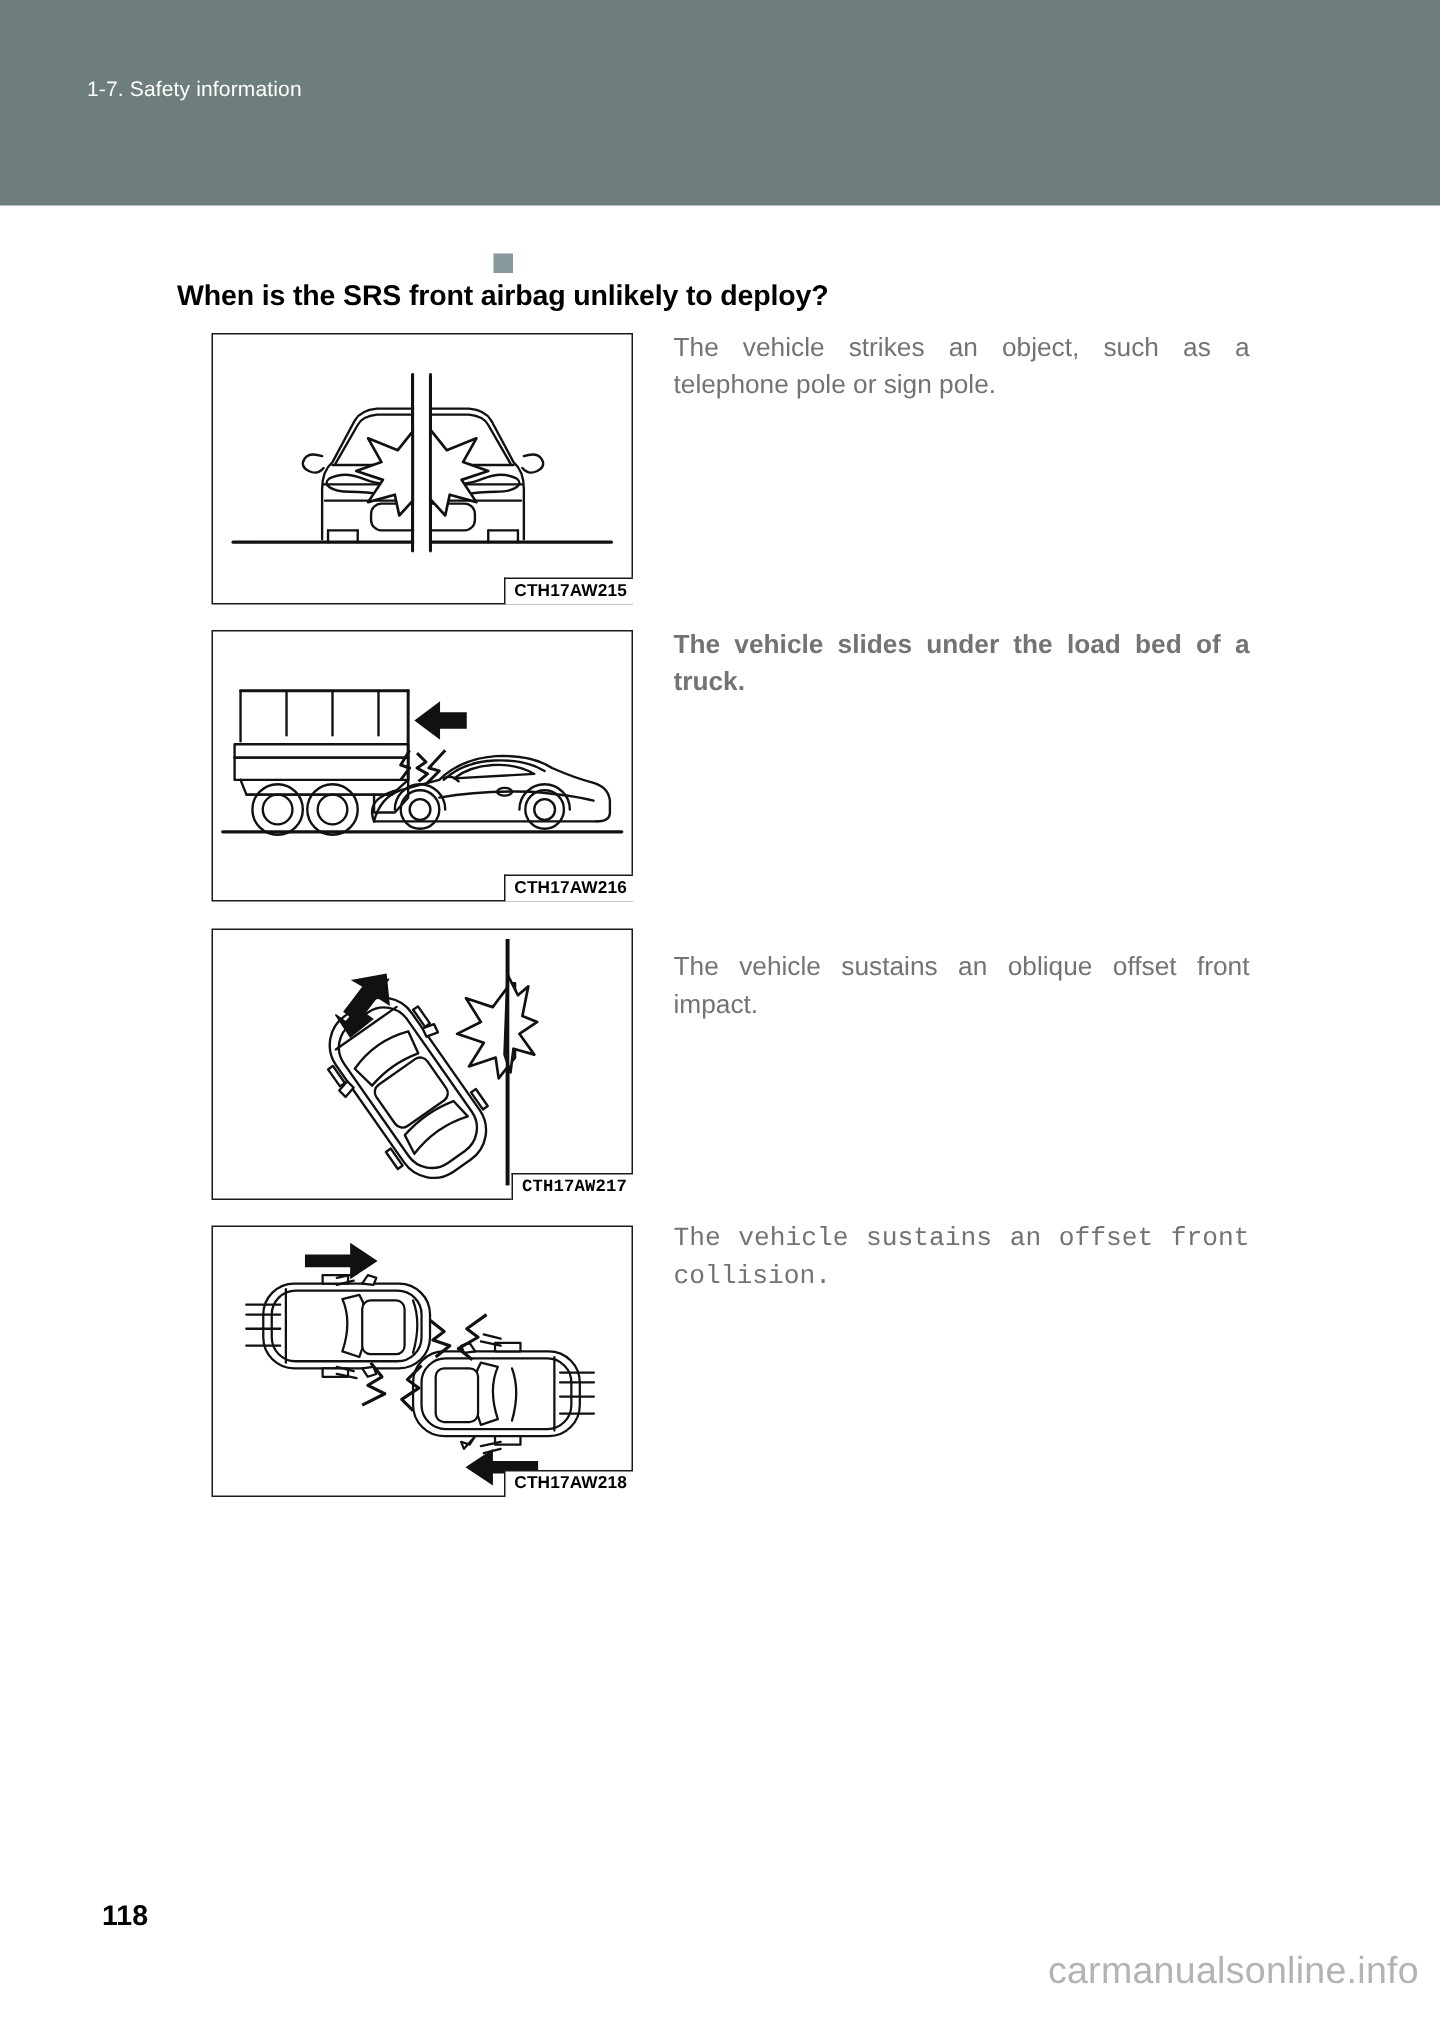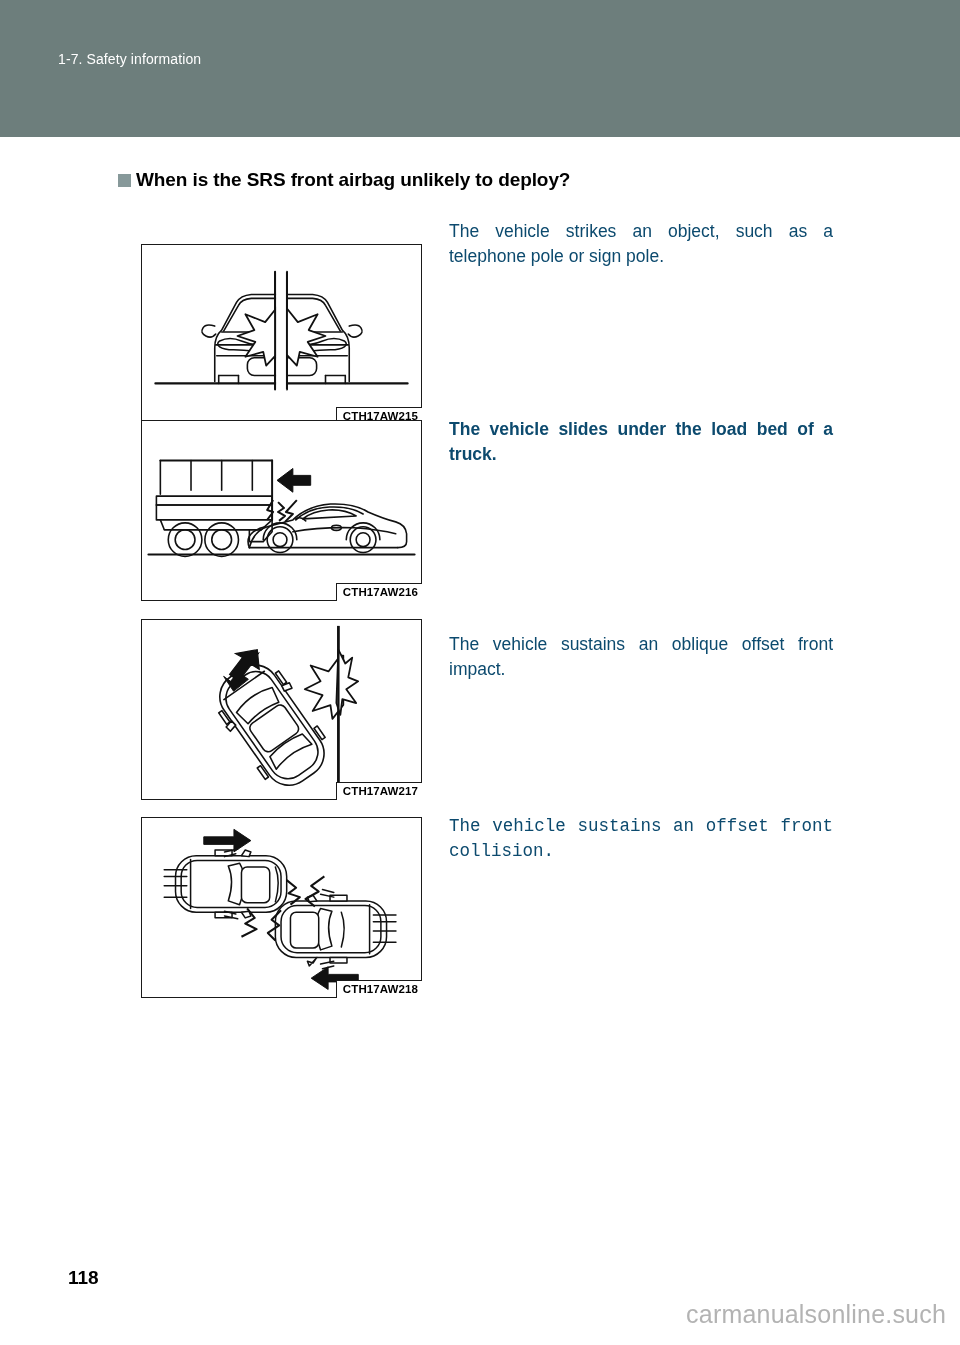--- a/index.html
+++ b/index.html
@@ -35,20 +35,21 @@
   }
 
   
   .section-heading {
     position: absolute;
     left: 118px;
     top: 169px;
     display: flex;
     align-items: center;
     gap: 5px;
+    flex-direction: column;
   }
   .heading-bullet {
     width: 13px;
     height: 13px;
     background: #87999a;
     display: inline-block;
     flex: 0 0 auto;
   }
   .heading-text {
     font-size: 19px;
@@ -89,29 +90,29 @@
     letter-spacing: 0.1px;
     line-height: 13px;
   }
 
   .fig-text {
     position: absolute;
     left: 449px;
     width: 384px;
     font-size: 17.5px;
     line-height: 25px;
-    color: #0c4a6e;
+    color: #737373;
     text-align: justify;
     text-justify: inter-word;
   }
 
   
-  .row1 .fig-panel { top: 222px; margin-top: 22px; }
+  .row1 .fig-panel { top: 222px; }
   .row2 .fig-panel { top: 420px; text-align: center; }
-  .row3 .fig-panel { top: 619px; }
+  .row3 .fig-panel { top: 619px; font-family: Liberation Mono, monospace; }
   .row4 .fig-panel { top: 817px; }
 
   .row1 .fig-text { top: 219px; }
   .row2 .fig-text { top: 417px; font-weight: bold; }
   .row3 .fig-text { top: 632px; }
   .row4 .fig-text { top: 814px; font-family: Liberation Mono, monospace; }
 
   
   .page-number {
     position: absolute;
@@ -368,13 +369,13 @@
 
       <path d="M222 166 L190 166 L190 158 L172 170 L190 182 L190 174 L222 174 Z" fill="#111" stroke="#111" stroke-width="1"></path>
     </svg>
     <div class="fig-label">CTH17AW218</div>
   </div>
   <div class="fig-text">The vehicle sustains an offset front collision.</div>
 </div>
 
 <div class="page-number">118</div>
 <div class="footer-rule"></div>
-<div class="watermark">carmanualsonline.such</div>
+<div class="watermark">carmanualsonline.info</div>
 
 </body></html>

